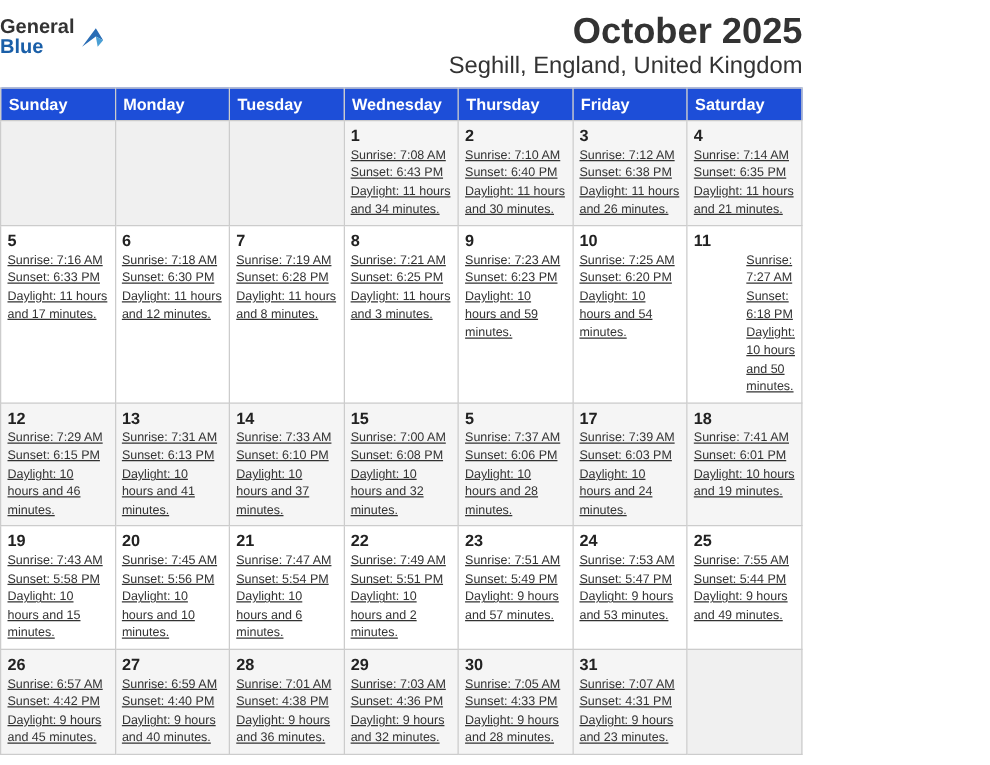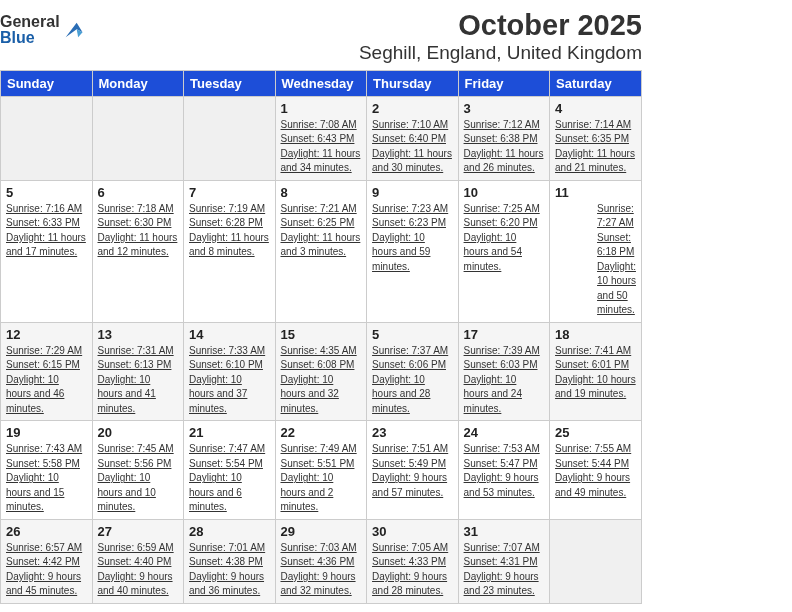--- a/index.html
+++ b/index.html
@@ -224,21 +224,21 @@
 Daylight: 10 hours and 41 minutes.</div>
           </td>
           <td>
             <span class="day-number">14</span>
             <div class="day-info" style="white-space: pre-line;">Sunrise: 7:33 AM
 Sunset: 6:10 PM
 Daylight: 10 hours and 37 minutes.</div>
           </td>
           <td>
             <span class="day-number">15</span>
-            <div class="day-info" style="white-space: pre-line;">Sunrise: 4:35 AM
+            <div class="day-info" style="white-space: pre-line;">Sunrise: 7:00 AM
 Sunset: 6:08 PM
 Daylight: 10 hours and 32 minutes.</div>
           </td>
           <td>
             <span class="day-number">5</span>
             <div class="day-info" style="white-space: pre-line;">Sunrise: 7:37 AM
 Sunset: 6:06 PM
 Daylight: 10 hours and 28 minutes.</div>
           </td>
           <td>

